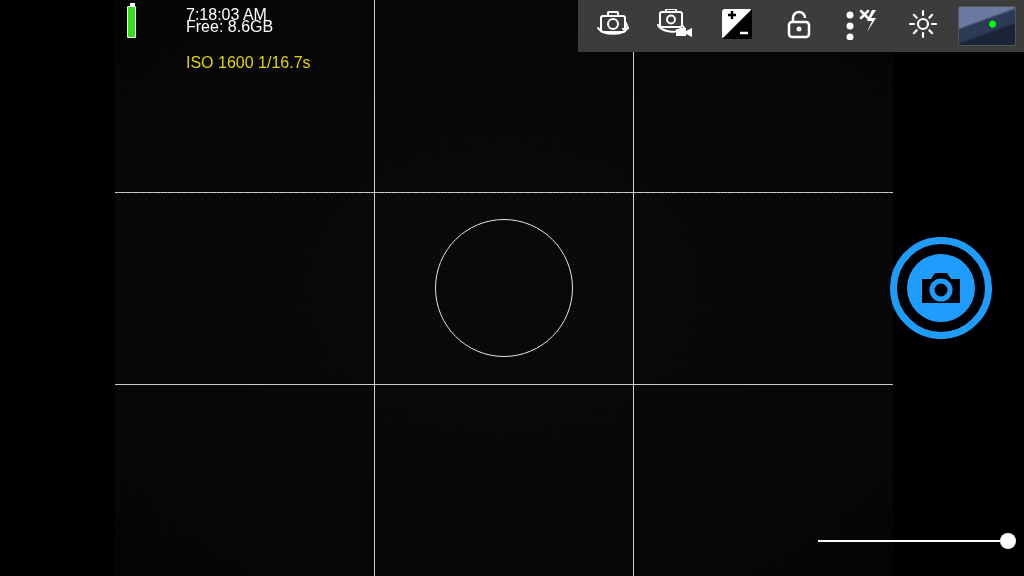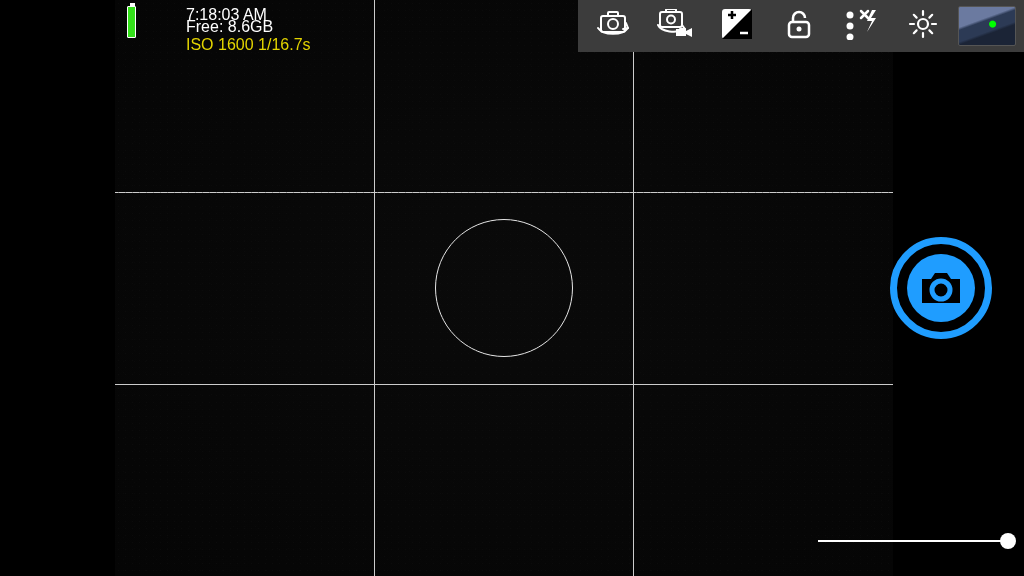--- a/index.html
+++ b/index.html
@@ -40,21 +40,21 @@
       border:1.5px solid #fff; border-radius:1px;
       background:#33e01a;
     }
     .battery::before{
       content:""; position:absolute; left:2px; top:-4px;
       width:5px; height:3px; background:#fff;
     }
     .status-text { position:absolute; left:186px; color:#fff; font-size:16px; }
     .status-time { top:6px; }
     .status-free { top:18px; }
-    .status-iso  { top:36px; color:#e3d400; }
+    .status-iso  { top:54px; color:#e3d400; }
     .topbar {
       position:absolute; top:0; right:0; height:52px;
       background:#3c3c3c;
       display:flex; align-items:center;
       padding:0 4px; gap:0;
     }
     .tb-btn {
       width:62px; height:52px;
       display:flex; align-items:center; justify-content:center;
       color:#fff; cursor:pointer;

